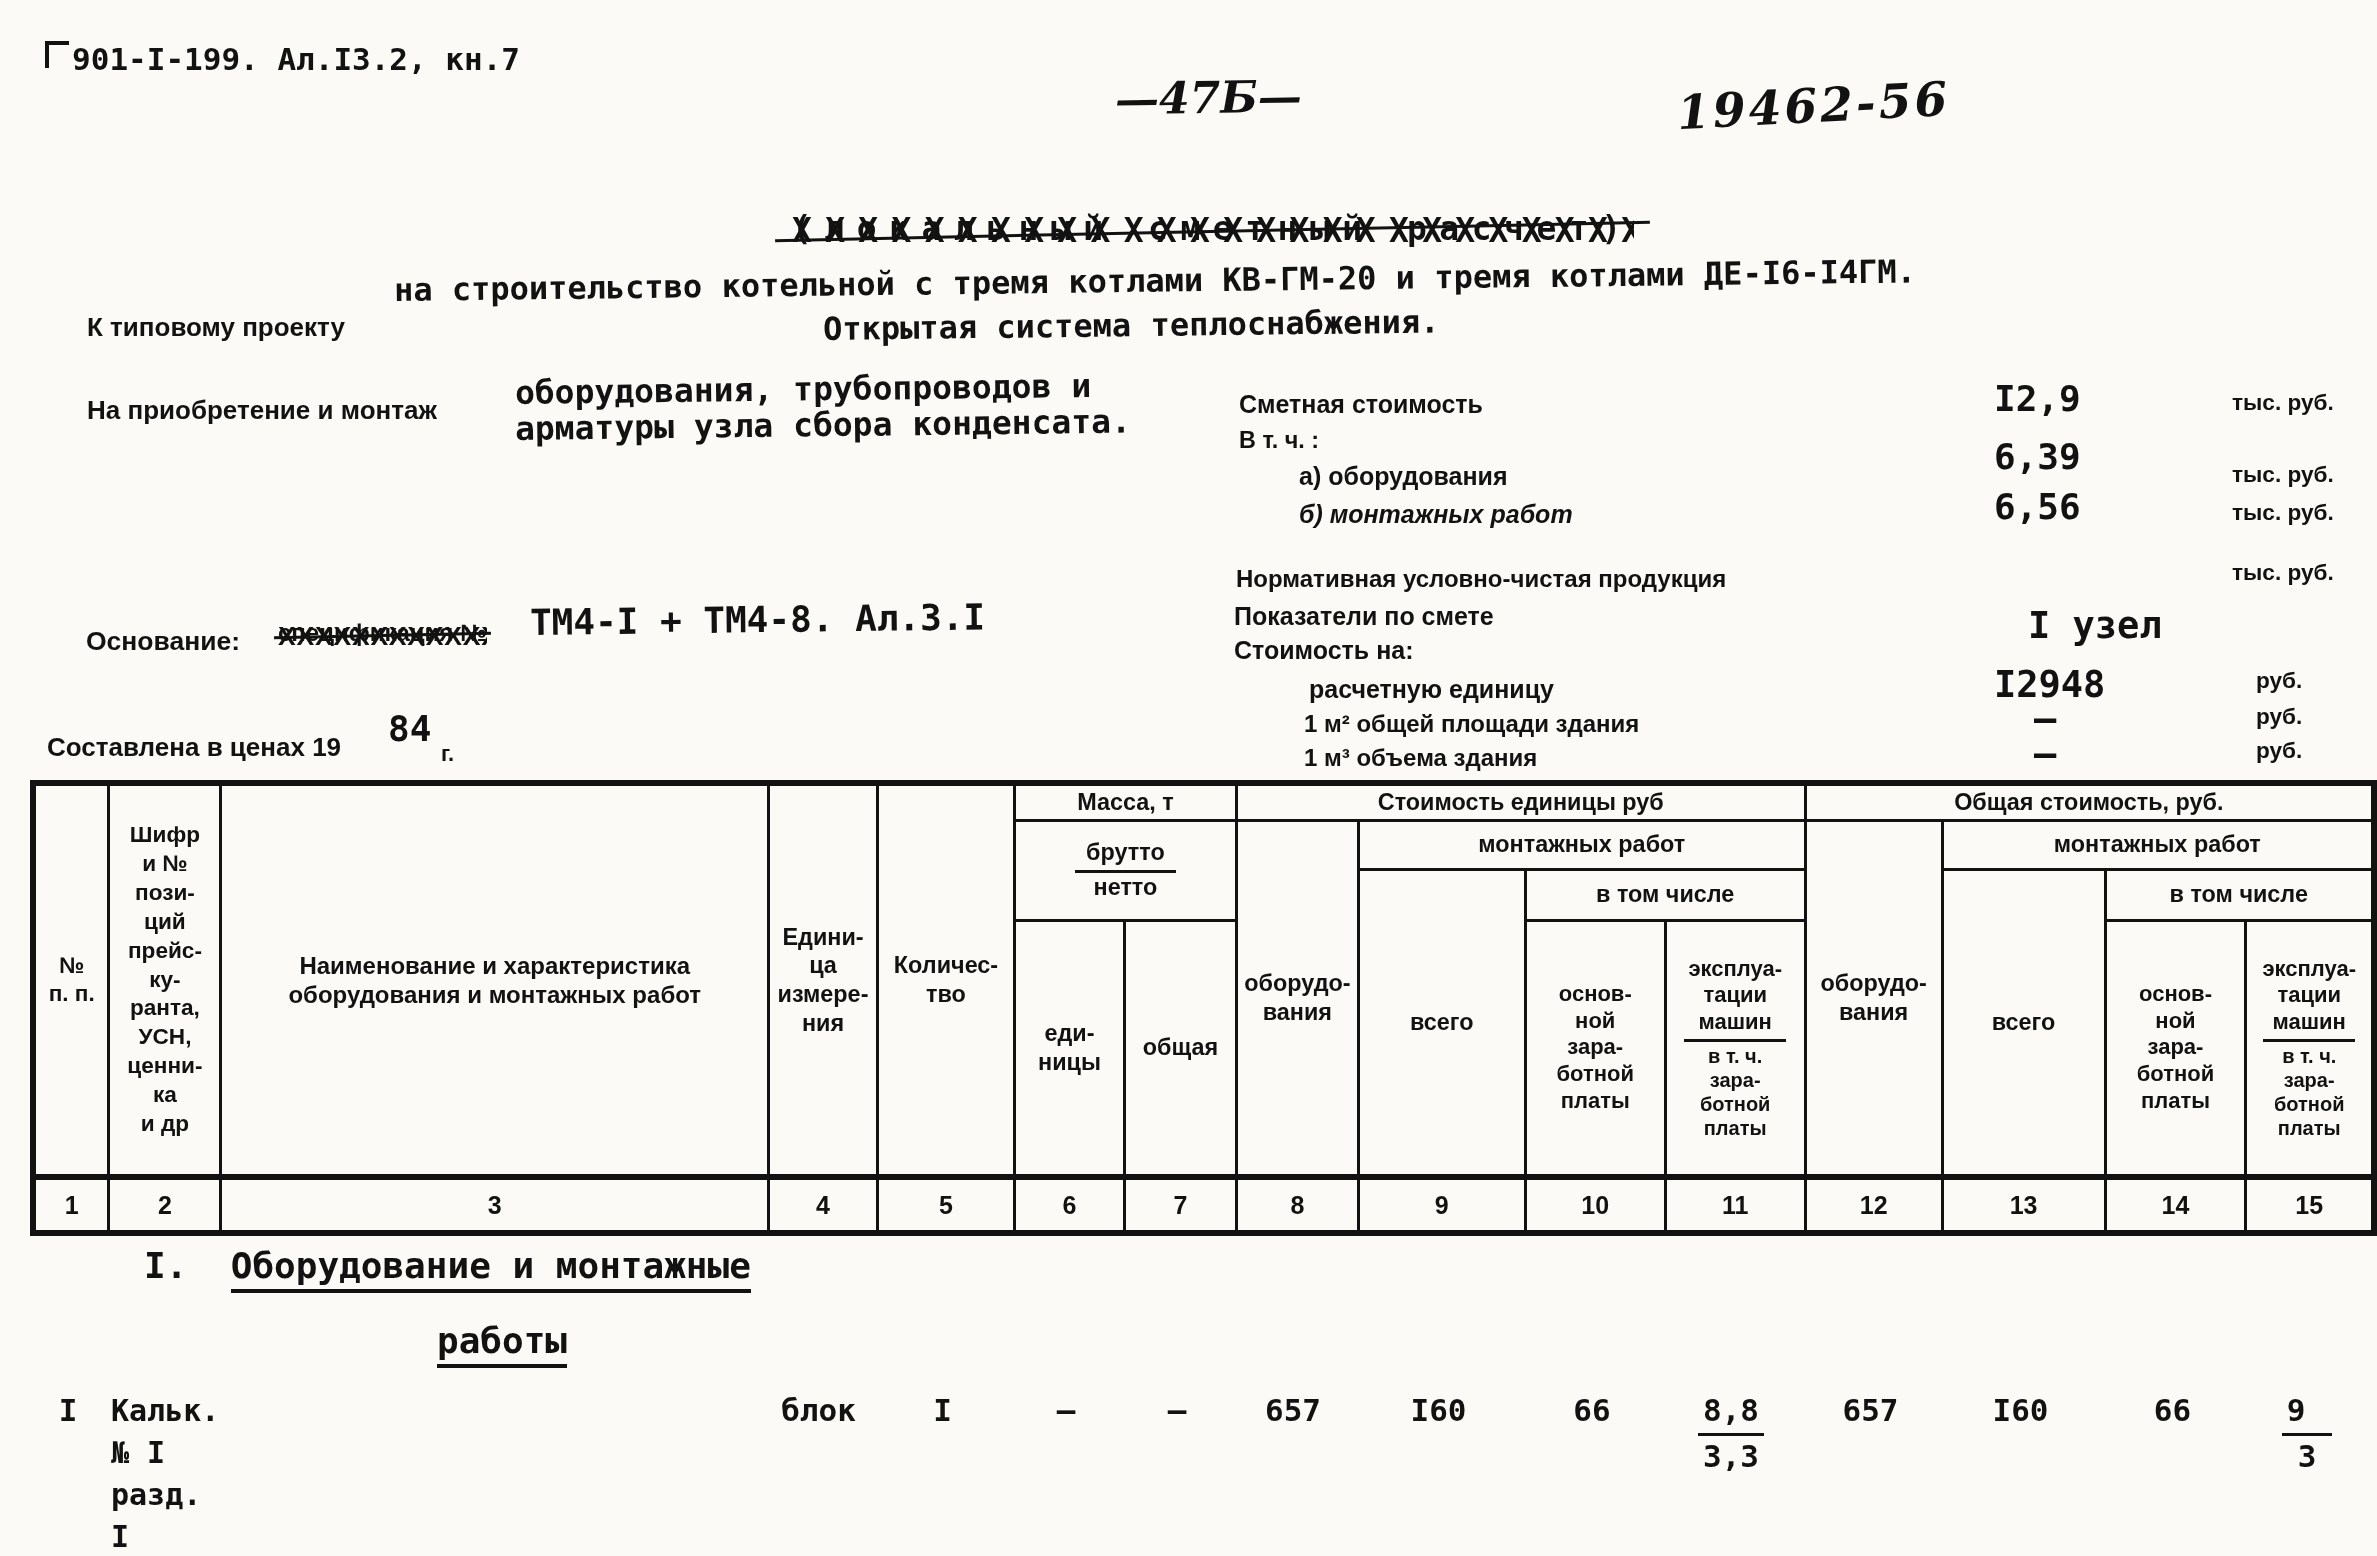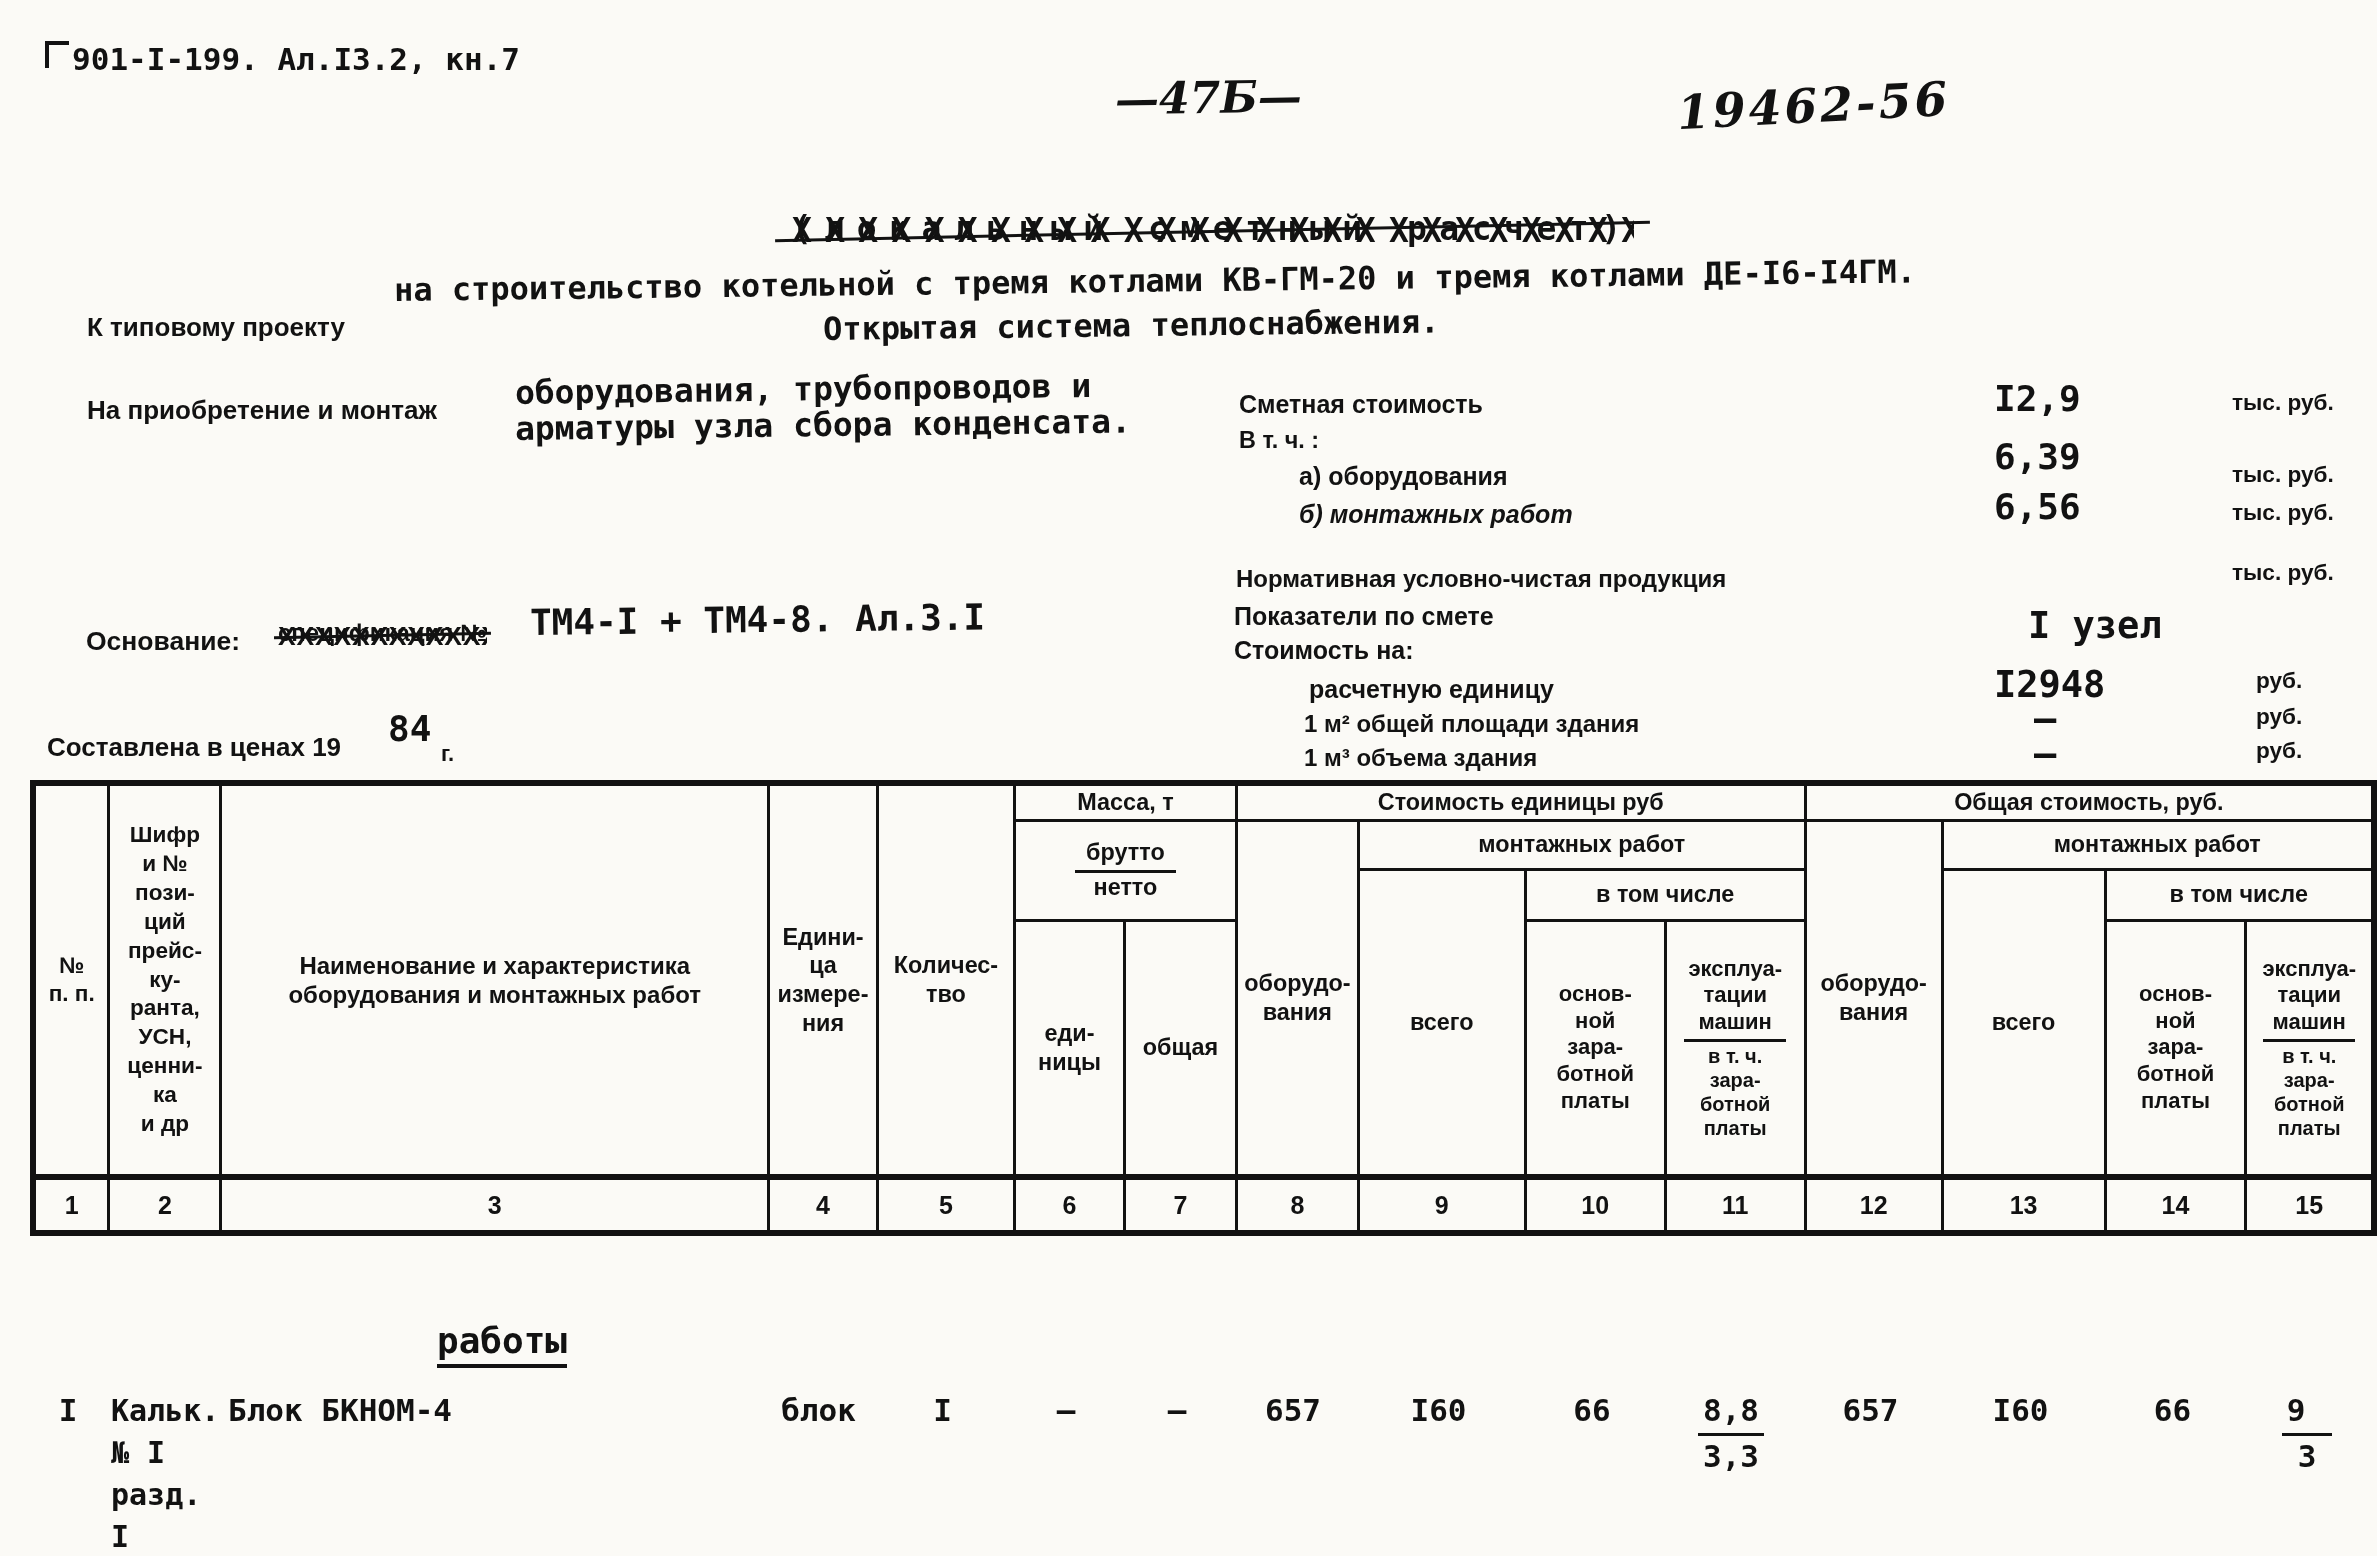--- a/index.html
+++ b/index.html
@@ -236,28 +236,31 @@
       <td>10</td>
       <td>11</td>
       <td>12</td>
       <td>13</td>
       <td>14</td>
       <td>15</td>
     </tr>
   </tbody>
     </table>
 
+  <div class="abs mono" style="left:144px; top:1245px; font-size:36px;">
+    <span>I.</span>&nbsp;
+    <span class="underline-thick">Оборудование и монтажные</span>
+  </div>
   <div class="abs mono underline-thick" style="left:437px; top:1320px; font-size:36px;">работы</div>
 
   <div class="cell" style="left:30px;  top:1390px; width:76px;">I</div>
   <div class="cell pre" style="left:111px; top:1390px; width:140px; text-align:left; font-size:30px; line-height:1.4;">Кальк.
 № I
 разд.
 I</div>
-  <div class="cell" style="left:228px; top:1390px; width:548px; text-align:left;">Блок БКНОМ-4</div>
   <div class="cell" style="left:764px;  top:1390px; width:109px;">блок</div>
   <div class="cell" style="left:874px; top:1390px; width:137px;">I</div>
   <div class="cell" style="left:1011px; top:1390px; width:110px;">–</div>
   <div class="cell" style="left:1121px; top:1390px; width:112px;">–</div>
   <div class="cell" style="left:1232px; top:1390px; width:122px;">657</div>
   <div class="cell" style="left:1355px; top:1390px; width:167px;">I60</div>
   <div class="cell" style="left:1522px; top:1390px; width:140px;">66</div>
   <div class="cell" style="left:1661px; top:1390px; width:140px;">
     <span class="frac-top">8,8</span><br>
     <span>3,3</span>

